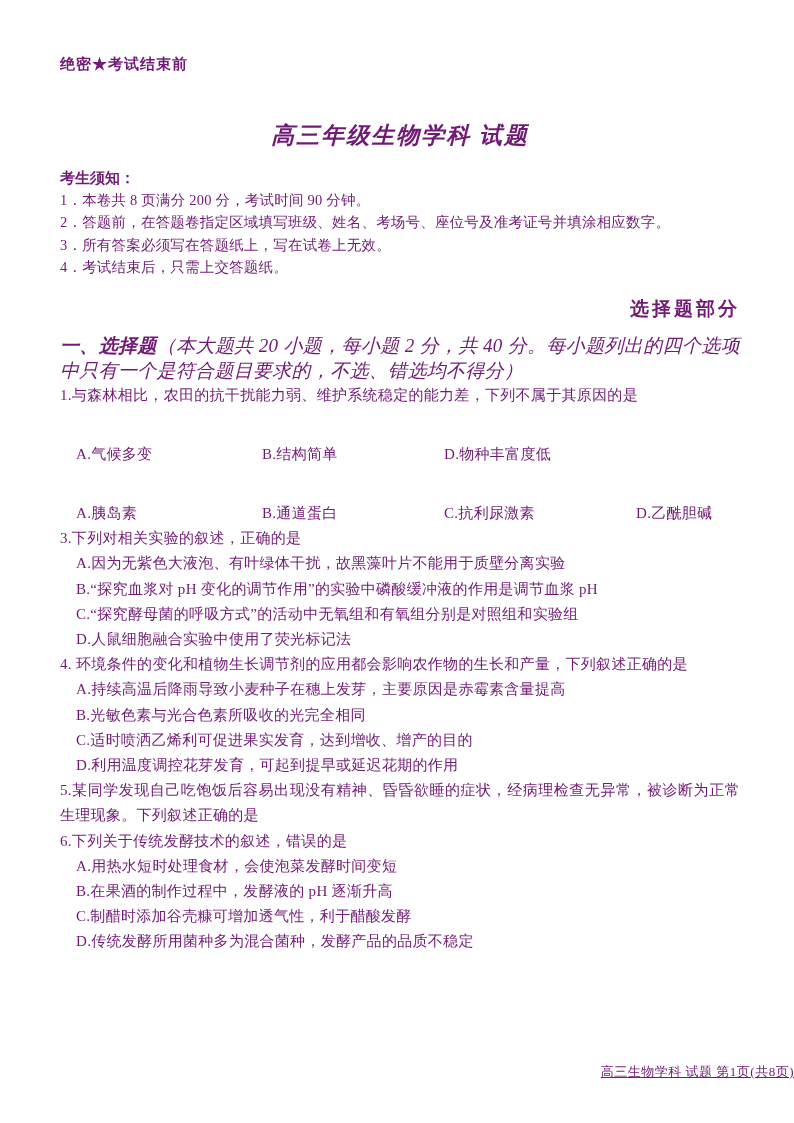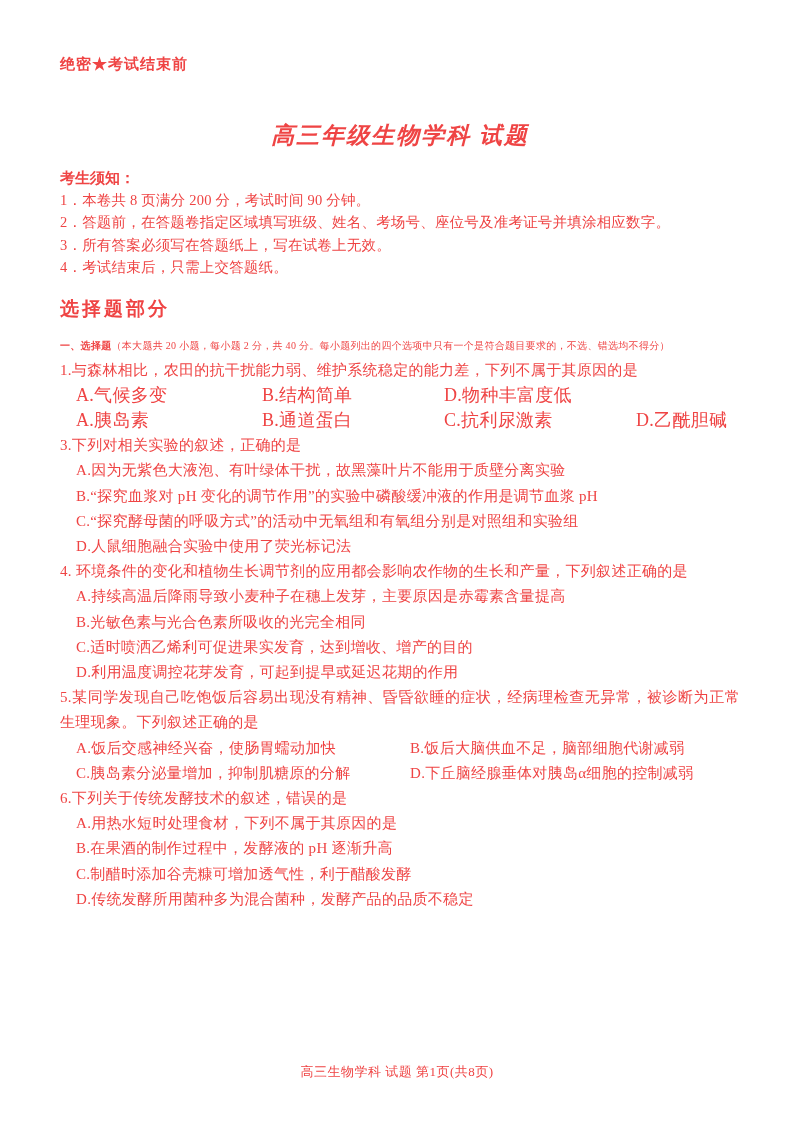--- a/index.html
+++ b/index.html
@@ -1,21 +1,21 @@
 <!DOCTYPE html>
 <html lang="zh"><head>
 <meta charset="utf-8">
 <style>
   html,body{margin:0;padding:0;background:#e9e9e9;}
   .page{
     position:relative;
     width:794px;height:1123px;
     margin:0 auto;
     background:#ffffff;
-    color:#ef4444;
+    color:#701a75;
     font-family:"Liberation Serif","DejaVu Serif",serif;
     box-sizing:border-box;
     padding:55px 54px 0 60px;
     overflow:hidden;
   }
   .classification{
     font-size:15px;font-weight:bold;letter-spacing:1px;
   }
   .title{
     margin:46px 0 0 0;
@@ -25,52 +25,53 @@
   .notice{margin-top:13px;}
   .notice-heading{
     font-size:15px;font-weight:bold;line-height:22px;margin-top:16px;
   }
   .notice-item{
     font-size:14.5px;line-height:22.4px;letter-spacing:0.2px;
   }
   .section-heading{
     margin:17px 0 0 0;
     font-size:19px;font-weight:bold;
-    text-align:left;letter-spacing:3px;
+    text-align:right;letter-spacing:3px;
   }
   .intro{
     margin:11px 0 0 0;
-    font-size:10px;line-height:25px;letter-spacing:0.3px;
+    font-size:19px;line-height:25px;letter-spacing:0.3px;
     text-align:justify;
+    font-style:italic;
   }
   .intro .bold{font-weight:bold;}
   .question{margin:0;}
   .stem{
     margin:0;font-size:15px;line-height:25.2px;letter-spacing:0.3px;
     text-align:justify;
   }
   .opt-list{padding-left:16px;}
   .opt-line{
     font-size:15px;line-height:25.2px;letter-spacing:0.3px;
   }
   .opt-row{
     display:grid;
     grid-template-columns:186px 182px 192px 1fr;
     padding-left:16px;
-    font-size:18px;line-height:25.2px;letter-spacing:0.3px;
+    font-size:15px;line-height:25.2px;letter-spacing:0.3px;margin-top:34px;
   }
   .opt-grid2{
     display:grid;
     grid-template-columns:334px 1fr;
     padding-left:16px;
     font-size:15px;line-height:25.2px;letter-spacing:0.3px;
   }
   .footer{
     position:absolute;left:0;bottom:42px;width:100%;
-    text-align:center;font-size:13px;letter-spacing:0.5px;
+    text-align:right;font-size:13px;letter-spacing:0.5px;text-decoration:underline;
   }
 </style>
 </head>
 <body>
 
 <div class="page">
 
   <div class="classification">绝密★考试结束前</div>
 
   <h1 class="title">高三年级生物学科 试题</h1>
@@ -120,32 +121,26 @@
     <div class="opt-list">
       <div class="opt-line">A.持续高温后降雨导致小麦种子在穗上发芽，主要原因是赤霉素含量提高</div>
       <div class="opt-line">B.光敏色素与光合色素所吸收的光完全相同</div>
       <div class="opt-line">C.适时喷洒乙烯利可促进果实发育，达到增收、增产的目的</div>
       <div class="opt-line">D.利用温度调控花芽发育，可起到提早或延迟花期的作用</div>
     </div>
   </div>
 
   <div class="question">
     <p class="stem">5.某同学发现自己吃饱饭后容易出现没有精神、昏昏欲睡的症状，经病理检查无异常，被诊断为正常生理现象。下列叙述正确的是</p>
-    <div class="opt-grid2">
-      <span>A.饭后交感神经兴奋，使肠胃蠕动加快</span>
-      <span>B.饭后大脑供血不足，脑部细胞代谢减弱</span>
-      <span>C.胰岛素分泌量增加，抑制肌糖原的分解</span>
-      <span>D.下丘脑经腺垂体对胰岛α细胞的控制减弱</span>
-    </div>
   </div>
 
   <div class="question">
     <p class="stem">6.下列关于传统发酵技术的叙述，错误的是</p>
     <div class="opt-list">
-      <div class="opt-line">A.用热水短时处理食材，下列不属于其原因的是</div>
+      <div class="opt-line">A.用热水短时处理食材，会使泡菜发酵时间变短</div>
       <div class="opt-line">B.在果酒的制作过程中，发酵液的 pH 逐渐升高</div>
       <div class="opt-line">C.制醋时添加谷壳糠可增加透气性，利于醋酸发酵</div>
       <div class="opt-line">D.传统发酵所用菌种多为混合菌种，发酵产品的品质不稳定</div>
     </div>
   </div>
 
   <div class="footer">高三生物学科 试题 第1页(共8页)</div>
 
 </div>
 

